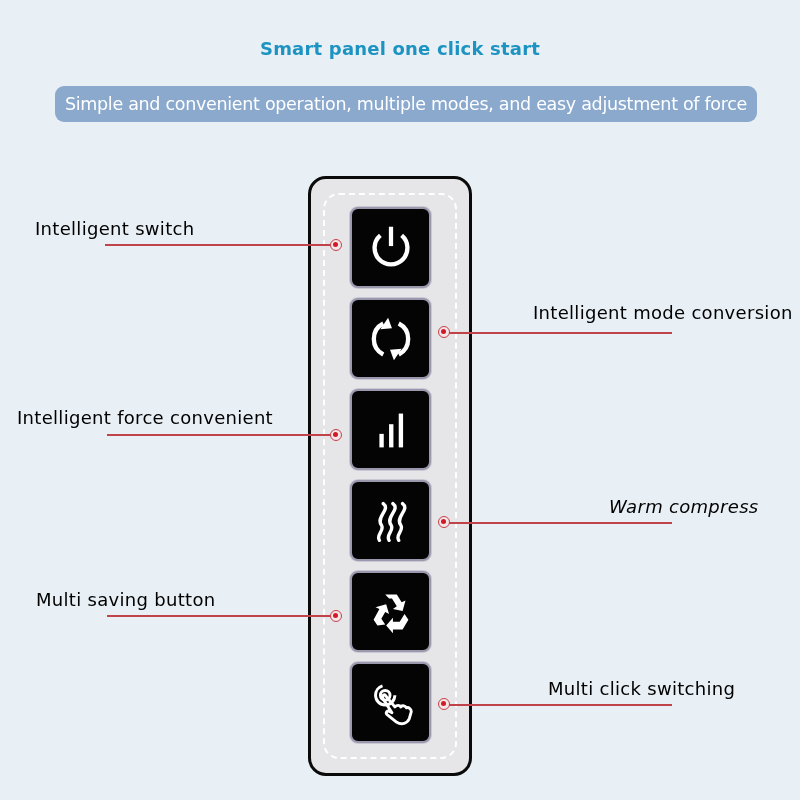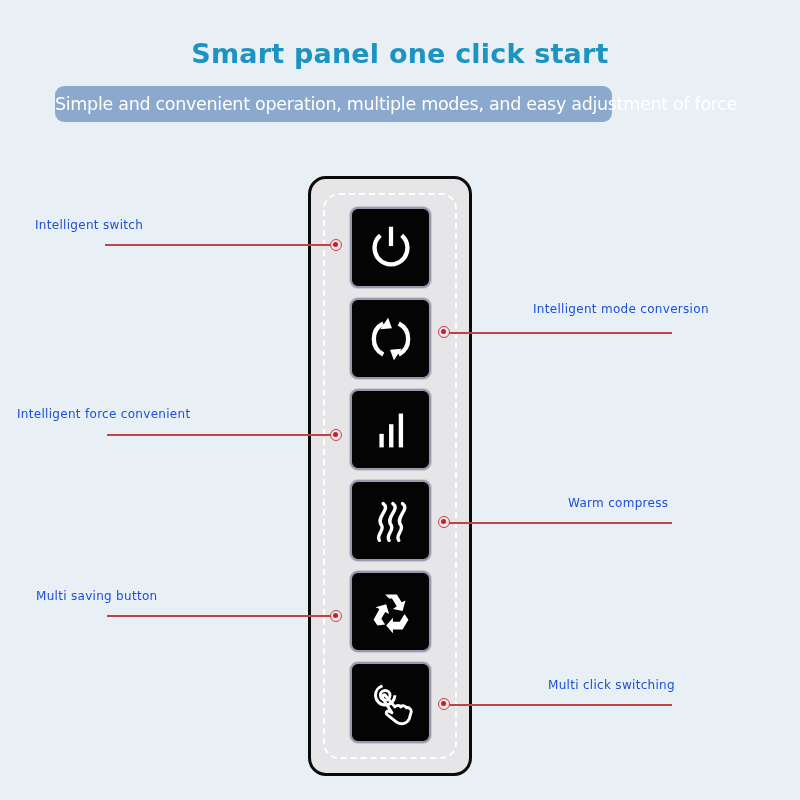--- a/index.html
+++ b/index.html
@@ -1,23 +1,23 @@
 <!DOCTYPE html>
 <html><head>
 <meta charset="utf-8">
 <style>
   html,body{margin:0;padding:0;}
   body{width:800px;height:800px;background:#e8f0f6;position:relative;overflow:hidden;font-family:"DejaVu Sans","Liberation Sans",sans-serif;}
-  .title{position:absolute;left:0;top:38px;width:800px;text-align:center;font-size:27px;font-weight:bold;color:#1d93c2;letter-spacing:0.2px;}
-  .pill{position:absolute;left:55px;top:86px;width:557px;height:36px;border-radius:9px;background:#8aa9cd;color:#fff;font-size:17.5px;line-height:36px;text-align:center;white-space:nowrap;letter-spacing:-0.3px;}
+  .title{position:absolute;left:0;top:38px;width:800px;text-align:center;font-size:18px;font-weight:bold;color:#1d93c2;letter-spacing:0.2px;}
+  .pill{position:absolute;left:55px;top:86px;width:702px;height:36px;border-radius:9px;background:#8aa9cd;color:#fff;font-size:17.5px;line-height:36px;text-align:center;white-space:nowrap;letter-spacing:-0.3px;}
   .panel{position:absolute;left:308px;top:176px;width:158px;height:594px;border:3.5px solid #0a0a0a;border-radius:18px;background:#e6e6e8;box-sizing:content-box;}
   .dash{position:absolute;left:12px;top:14px;right:12px;bottom:14px;border:2.5px dashed #fff;border-radius:16px;}
   .btn{position:absolute;left:39px;width:77px;height:77px;background:#040404;border-radius:8px;border:2.5px solid #9a98ad;box-shadow:0 0 0 1px #c9c8d4;display:flex;align-items:center;justify-content:center;}
   .btn svg{width:58px;height:58px;}
-  .label{position:absolute;font-size:12px;color:#1d4ed8;white-space:nowrap;letter-spacing:0.3px;}
+  .label{position:absolute;font-size:18px;color:#000000;white-space:nowrap;letter-spacing:0.3px;}
   .line{position:absolute;height:1.5px;background:#c0434a;}
   .dot{position:absolute;width:12px;height:12px;border-radius:50%;border:1.5px solid #c64149;box-sizing:border-box;background:#f2e6e8;}
   .dot::after{content:"";position:absolute;left:2px;top:2px;width:5px;height:5px;border-radius:50%;background:#d11a25;}
 </style>
 </head>
 <body>
 
 <div class="title">Smart panel one click start</div>
 <div class="pill">Simple and convenient operation, multiple modes, and easy adjustment of force</div>
 
@@ -82,19 +82,19 @@
 <div class="dot" style="left:330px;top:429px;"></div>
 
 <div class="label" style="left:36px;top:589px;">Multi saving button</div>
 <div class="line" style="left:107px;top:615px;width:224px;"></div>
 <div class="dot" style="left:330px;top:610px;"></div>
 
 <div class="label" style="left:505px;top:302px;margin-left:28px;">Intelligent mode conversion</div>
 <div class="dot" style="left:438px;top:326px;"></div>
 <div class="line" style="left:449px;top:332px;width:223px;"></div>
 
-<div class="label" style="left:568px;top:496px;">Warm compress</div>
+<div class="label" style="left:609px;top:496px;font-style:italic;">Warm compress</div>
 <div class="dot" style="left:438px;top:516px;"></div>
 <div class="line" style="left:449px;top:522px;width:223px;"></div>
 
 <div class="label" style="left:548px;top:678px;">Multi click switching</div>
 <div class="dot" style="left:438px;top:698px;"></div>
 <div class="line" style="left:449px;top:704px;width:223px;"></div>
 
 </body></html>

